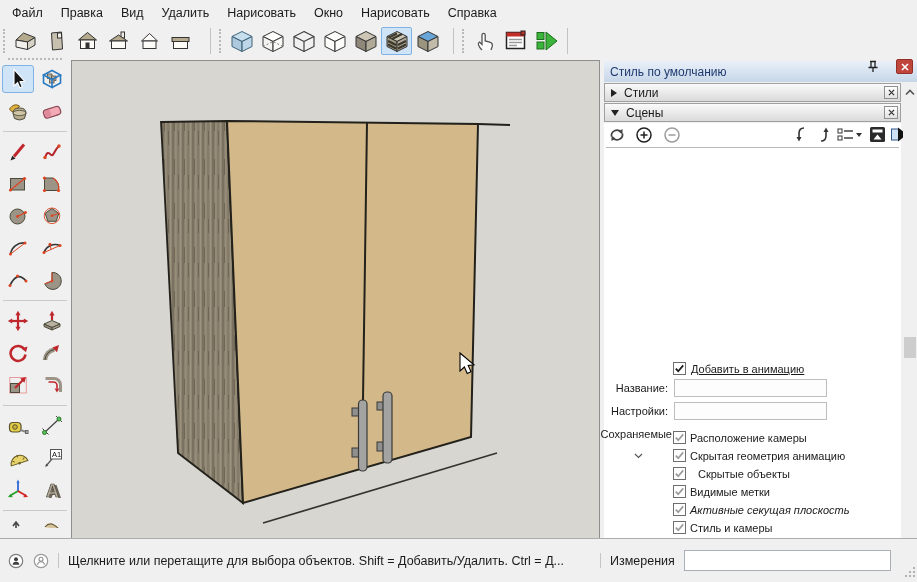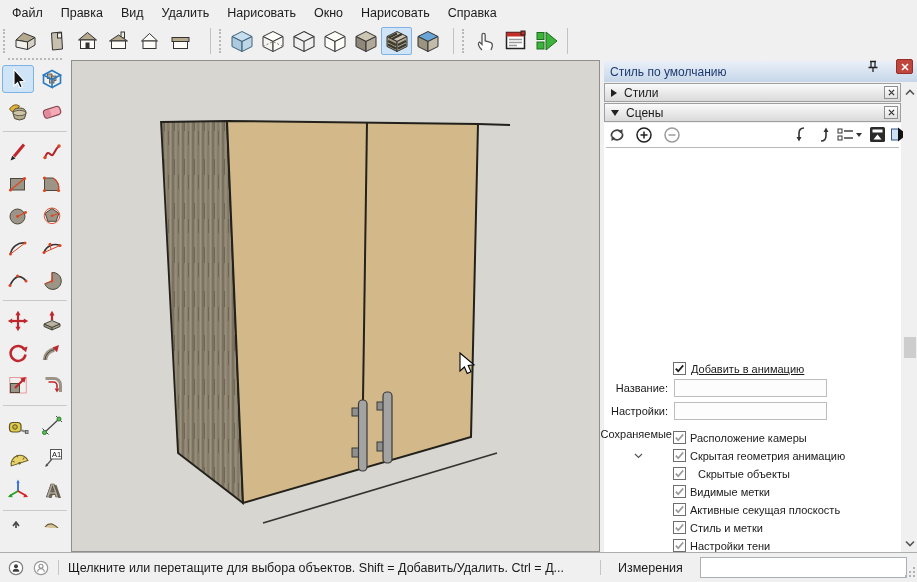--- a/index.html
+++ b/index.html
@@ -48,25 +48,25 @@
 .form-label{position:absolute;font-size:11px;white-space:nowrap;padding-left:6px;}
 .form-input{position:absolute;height:18px;width:153px;border:1px solid #bdbdbd;background:#fdfdfd;font:inherit;font-size:11px;padding:1px 3px;}
 .cb{position:absolute;width:13px;height:13px;border:1px solid #6e6e6e;background:#fff;display:flex;align-items:center;justify-content:center;}
 .cb-label{position:absolute;font-size:11px;white-space:nowrap;}
 .u{text-decoration:underline;}
 .panel-scroll{position:absolute;right:0;top:27px;width:14px;bottom:0;background:#f0f0f0;}
 .scroll-thumb{position:absolute;left:1px;right:1px;top:254px;height:21px;background:#cdcdcd;}
 .chev{position:absolute;left:1px;width:12px;height:10px;display:flex;align-items:center;justify-content:center;}
 
 
-.statusbar{position:absolute;left:0;right:0;bottom:0;height:30px;background:#f0f0f0;border-top:1px solid #adadad;
+.statusbar{position:absolute;left:0;right:0;bottom:0;height:44px;background:#f0f0f0;border-top:1px solid #adadad;
   display:flex;align-items:center;padding-left:8px;gap:9px;}
 .vsep{width:1px;height:15px;background:#c5c5c5;}
 .hint{font-size:12.5px;white-space:nowrap;overflow:hidden;width:500px;}
-.measure-zone{position:absolute;left:600px;top:0;bottom:0;display:flex;align-items:center;gap:17px;border-radius:13px;}
+.measure-zone{position:absolute;left:600px;top:0;bottom:0;display:flex;align-items:center;gap:9px;border-radius:13px;}
 .measure-label{font-size:12.5px;}
 .measure-input{width:207px;height:21px;border:1px solid #a9afb6;background:#fff;font:inherit;padding:2px 4px;}
 .grip{position:absolute;right:1px;bottom:1px;}
 </style>
 </head>
 <body>
 
 <div class="app">
 
   <div class="menubar">
@@ -651,28 +651,28 @@
             <path d="M1.8 5.6 L4.2 8.2 L9.2 2.4" fill="none" stroke="#9b9b9b" stroke-width="1.7"></path>
           </svg>
         </span>
       <span class="cb-label" style="left:86px;top:363px;">Видимые метки</span>
 
       <span class="cb" style="left:69px;top:380px;">
           <svg width="11" height="11" viewBox="0 0 11 11">
             <path d="M1.8 5.6 L4.2 8.2 L9.2 2.4" fill="none" stroke="#9b9b9b" stroke-width="1.7"></path>
           </svg>
         </span>
-      <span class="cb-label" style="left:86px;top:381px;">Активные секущая плоскость</span>
+      <span class="cb-label" style="left:86px;top:381px;font-style:italic;">Активные секущая плоскость</span>
 
       <span class="cb" style="left:69px;top:398px;">
           <svg width="11" height="11" viewBox="0 0 11 11">
             <path d="M1.8 5.6 L4.2 8.2 L9.2 2.4" fill="none" stroke="#9b9b9b" stroke-width="1.7"></path>
           </svg>
         </span>
-      <span class="cb-label" style="left:86px;top:399px;">Стиль и метки</span>
+      <span class="cb-label" style="left:86px;top:399px;">Стиль и камеры</span>
 
       <span class="cb" style="left:69px;top:416px;">
           <svg width="11" height="11" viewBox="0 0 11 11">
             <path d="M1.8 5.6 L4.2 8.2 L9.2 2.4" fill="none" stroke="#9b9b9b" stroke-width="1.7"></path>
           </svg>
         </span>
       <span class="cb-label" style="left:86px;top:417px;">Настройки тени</span>
     </div>
 
     <div class="panel-scroll">

